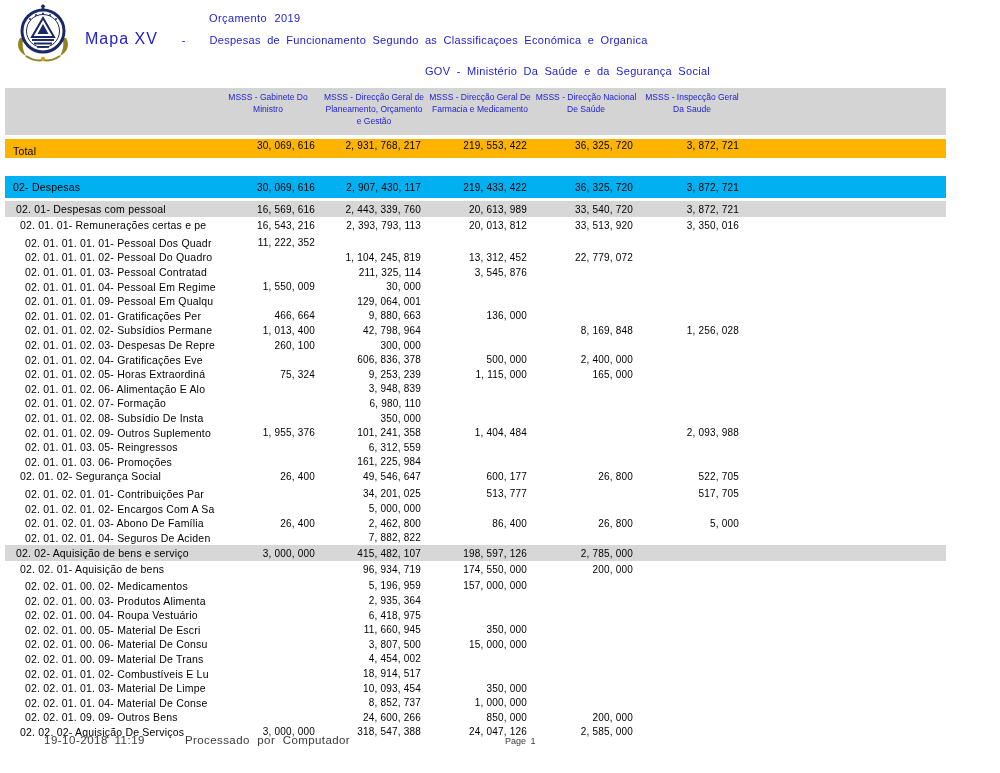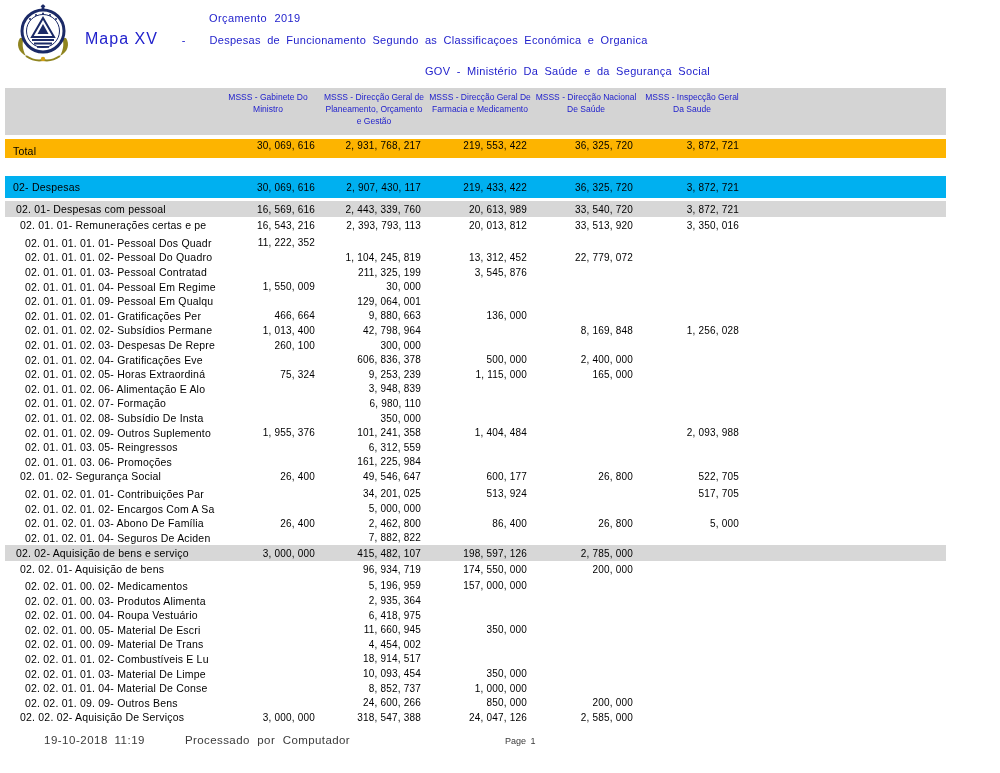--- a/index.html
+++ b/index.html
@@ -148,21 +148,21 @@
           <span class="num"></span>
           <span class="num">1, 104, 245, 819</span>
           <span class="num">13, 312, 452</span>
           <span class="num">22, 779, 072</span>
           <span class="num"></span>
           <span></span>
         </div>
         <div class="t-row grid-cols leaf">
           <span class="lbl">02. 01. 01. 01. 03- Pessoal  Contratad</span>
           <span class="num"></span>
-          <span class="num">211, 325, 199</span>
+          <span class="num">211, 325, 114</span>
           <span class="num">3, 545, 876</span>
           <span class="num"></span>
           <span class="num"></span>
           <span></span>
         </div>
         <div class="t-row grid-cols leaf">
           <span class="lbl">02. 01. 01. 01. 04- Pessoal  Em Regime</span>
           <span class="num">1, 550, 009</span>
           <span class="num">30, 000</span>
           <span class="num"></span>
@@ -284,21 +284,21 @@
           <span class="num">49, 546, 647</span>
           <span class="num">600, 177</span>
           <span class="num">26, 800</span>
           <span class="num">522, 705</span>
           <span></span>
         </div>
         <div class="t-row grid-cols leaf g3">
           <span class="lbl">02. 01. 02. 01. 01- Contribuições  Par</span>
           <span class="num"></span>
           <span class="num">34, 201, 025</span>
-          <span class="num">513, 924</span>
+          <span class="num">513, 777</span>
           <span class="num"></span>
           <span class="num">517, 705</span>
           <span></span>
         </div>
         <div class="t-row grid-cols leaf">
           <span class="lbl">02. 01. 02. 01. 02- Encargos  Com A Sa</span>
           <span class="num"></span>
           <span class="num">5, 000, 000</span>
           <span class="num"></span>
           <span class="num"></span>
@@ -371,20 +371,29 @@
         <div class="t-row grid-cols leaf">
           <span class="lbl">02. 02. 01. 00. 05- Material  De Escri</span>
           <span class="num"></span>
           <span class="num">11, 660, 945</span>
           <span class="num">350, 000</span>
           <span class="num"></span>
           <span class="num"></span>
           <span></span>
         </div>
         <div class="t-row grid-cols leaf">
+          <span class="lbl">02. 02. 01. 00. 06- Material  De Consu</span>
+          <span class="num"></span>
+          <span class="num">3, 807, 500</span>
+          <span class="num">15, 000, 000</span>
+          <span class="num"></span>
+          <span class="num"></span>
+          <span></span>
+        </div>
+        <div class="t-row grid-cols leaf">
           <span class="lbl">02. 02. 01. 00. 09- Material  De Trans</span>
           <span class="num"></span>
           <span class="num">4, 454, 002</span>
           <span class="num"></span>
           <span class="num"></span>
           <span class="num"></span>
           <span></span>
         </div>
         <div class="t-row grid-cols leaf">
           <span class="lbl">02. 02. 01. 01. 02- Combustíveis  E Lu</span>

